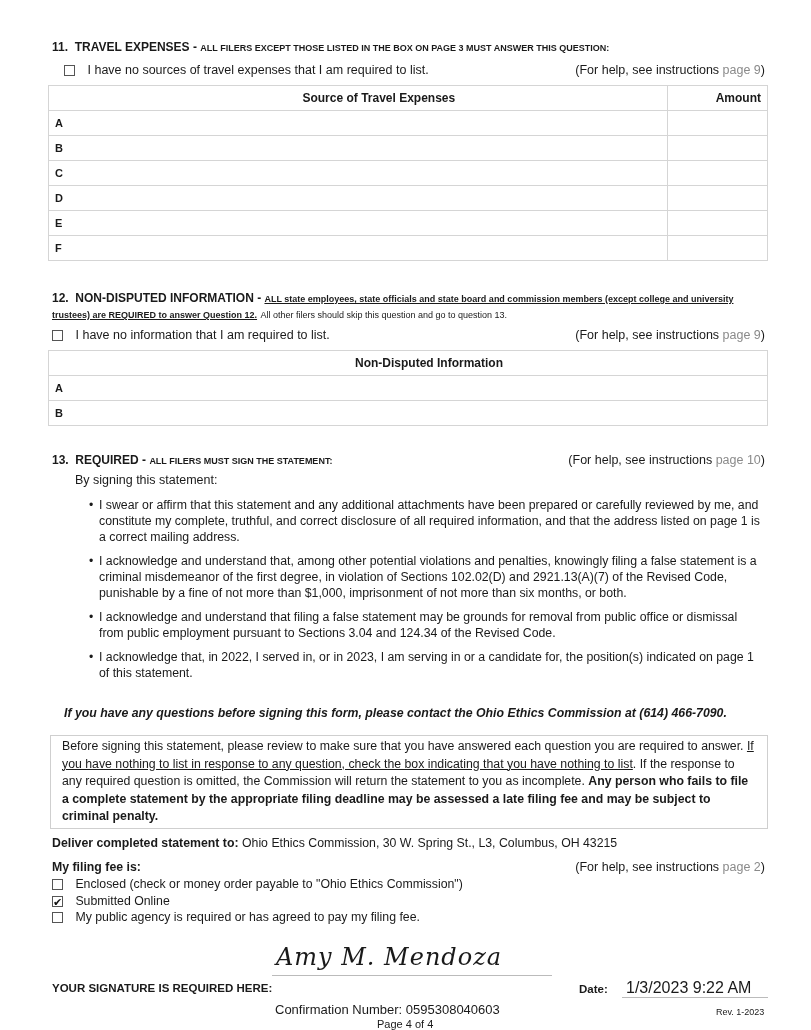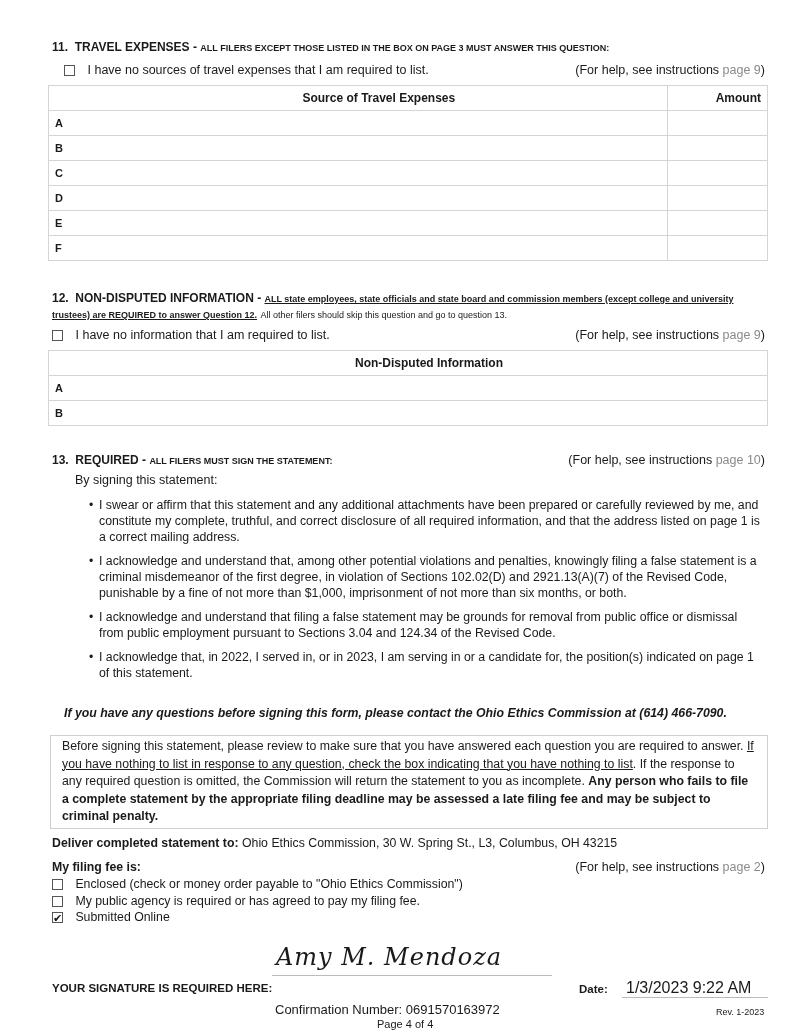--- a/index.html
+++ b/index.html
@@ -152,33 +152,33 @@
 <div class="abs help" style="right:46px; top:860px;">
   <span>(For help, see instructions </span><span class="pg">page 2</span><span>)</span>
 </div>
 
 <div class="abs" style="left:52px; top:876px; font-size:12.3px; line-height:16.5px;">
   <div>
     <span class="cb"></span>
     <span style="margin-left:9px;">Enclosed (check or money order payable to "Ohio Ethics Commission")</span>
   </div>
   <div>
+    <span class="cb checked"></span>
+    <span style="margin-left:9px;">Submitted Online</span>
+  </div>
+  <div>
     <span class="cb"></span>
     <span style="margin-left:9px;">My public agency is required or has agreed to pay my filing fee.</span>
-  </div>
-  <div>
-    <span class="cb checked"></span>
-    <span style="margin-left:9px;">Submitted Online</span>
   </div>
 </div>
 
 <div class="abs" style="left:52px; top:982px; font-weight:bold; font-size:11.5px;">YOUR SIGNATURE IS REQUIRED HERE:</div>
 <div class="abs sig-line" style="left:272px; top:931px; width:280px; height:32px;margin-top:12px;">
   <span class="signature" style="position:absolute; left:4px; top:0px;">Amy M. Mendoza</span>
 </div>
 <div class="abs" style="left:579px; top:983px; font-weight:bold; font-size:11.5px;">Date:</div>
 <div class="abs sig-line" style="left:622px; top:978px; width:146px; height:19px;">
   <span style="position:absolute; left:4px; top:1px; font-size:16px;">1/3/2023 9:22 AM</span>
 </div>
 
-<div class="abs" style="left:275px; top:1002px; font-size:13px;">Confirmation Number: 0691570163972</div>
+<div class="abs" style="left:275px; top:1002px; font-size:13px;">Confirmation Number: 0595308040603</div>
 <div class="abs" style="left:377px; top:1018px; font-size:11px;">Page 4 of 4</div>
 <div class="abs" style="left:716px; top:1007px; font-size:9px;">Rev. 1-2023</div>
 
 </body></html>

